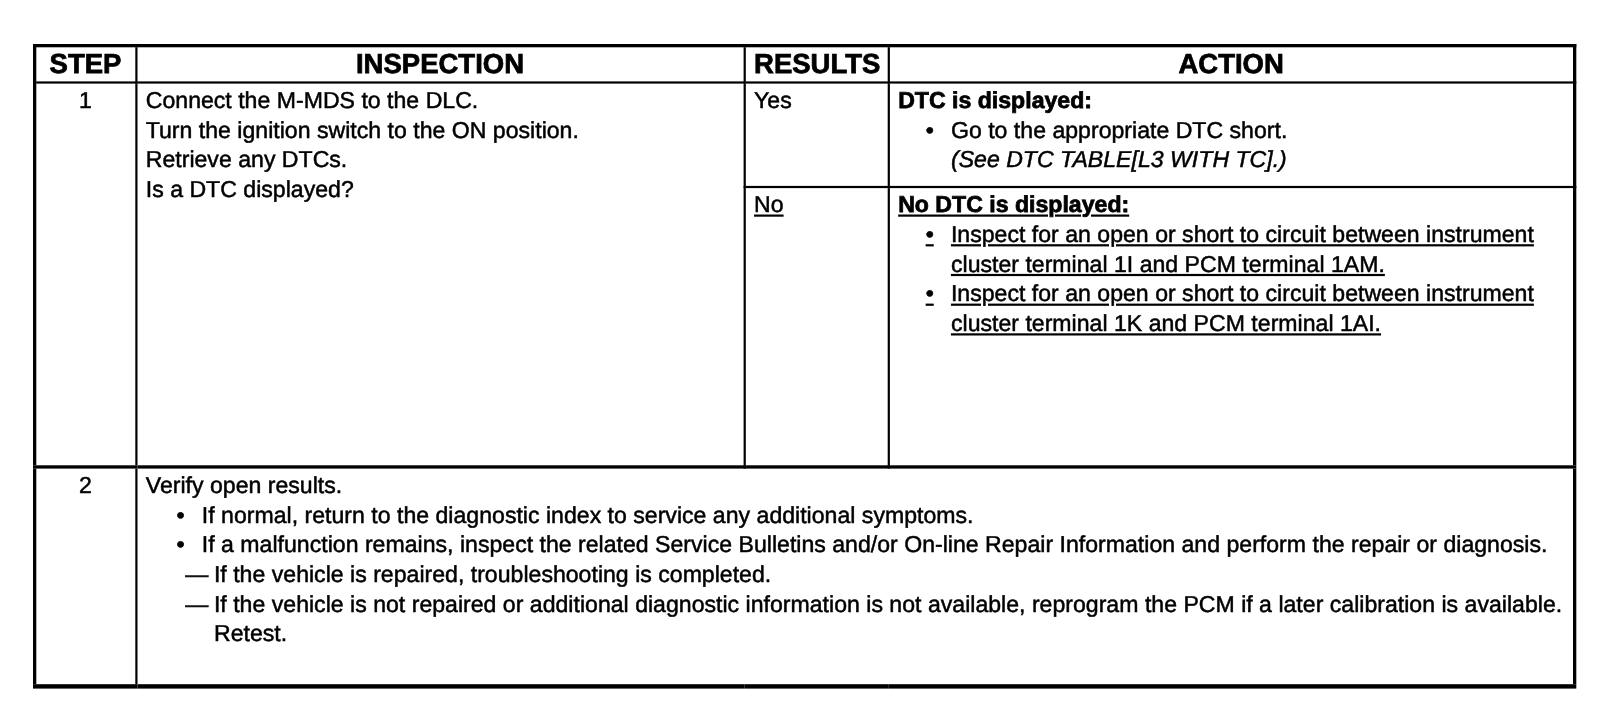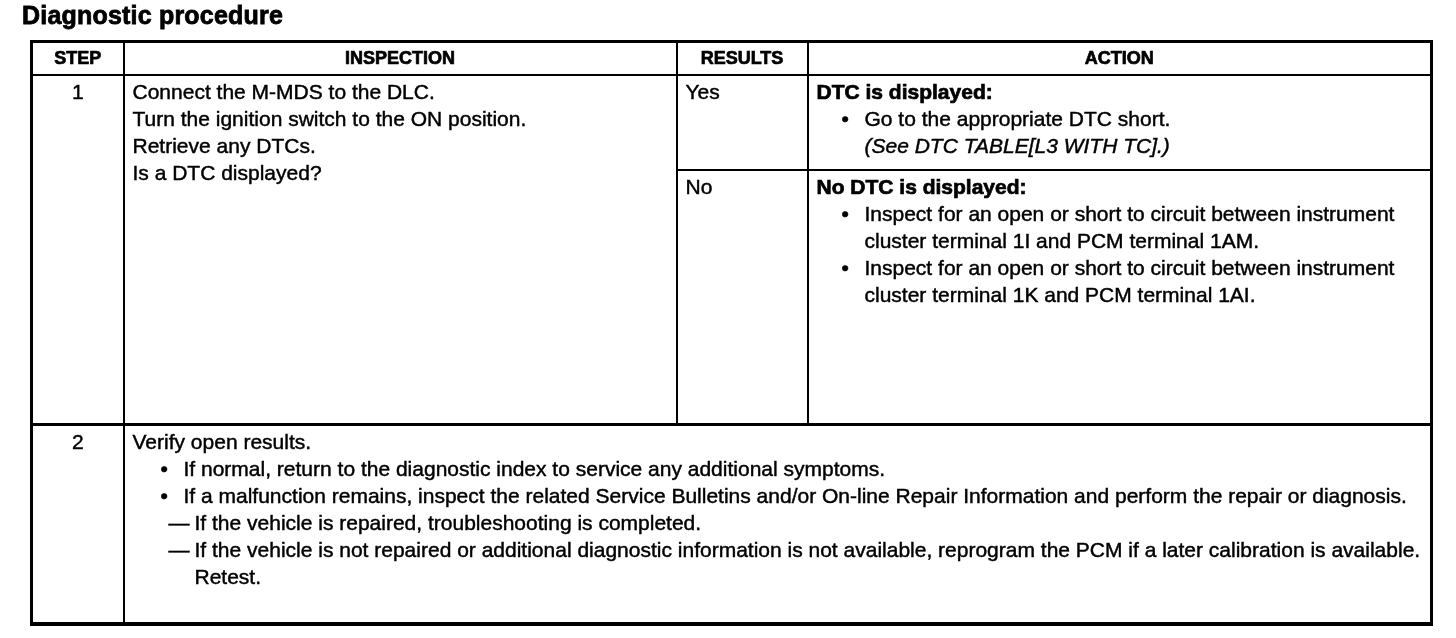--- a/index.html
+++ b/index.html
@@ -41,34 +41,34 @@
   }
   thead th {
     height: 24px;
     padding: 0 2px;
     font-weight: bold;
     text-align: center;
     vertical-align: middle;
     border-top: 4px solid #000;
     border-bottom: 3px solid #000;
     -webkit-text-stroke: 0.7px #000;
-    font-size: 18px;
+    font-size: 25px;
   }
   td.step-cell {
     text-align: center;
     padding-top: 4px;
     font-size: 21px;
   }
   td.inspection-cell { padding-top: 4px; padding-left: 9px; }
   td.result-cell {
     text-align: left;
     padding-top: 4px;
   }
   tr.yes-row td { height: 89px; }
-  tr.no-row td { height: 248px; }
+  tr.no-row td { height: 248px; text-decoration: underline; }
   tr.step2-row td { height: 192px; border-top: 3px solid #000; border-bottom: 4px solid #000; }
   td.action-cell { padding-top: 4px; padding-left: 7px; margin-left: 12px; }
   .action-heading {
     font-weight: bold;
     -webkit-text-stroke: 0.7px #000;
   }
   .bullet-item {
     display: flex;
     padding-left: 25px;
   }
@@ -86,21 +86,20 @@
     flex: 0 0 26px;
     letter-spacing: -2px;
   }
   .dash-item .dtext { flex: 1; }
 </style>
 </head>
 <body>
 
 <div class="page">
 
-  <div class="doc-title">Diagnostic procedure</div>
 
   <table class="diag">
     <colgroup>
       <col style="width:92px">
       <col style="width:553px">
       <col style="width:131px">
       <col style="width:624px">
     </colgroup>
     <thead>
       <tr>

